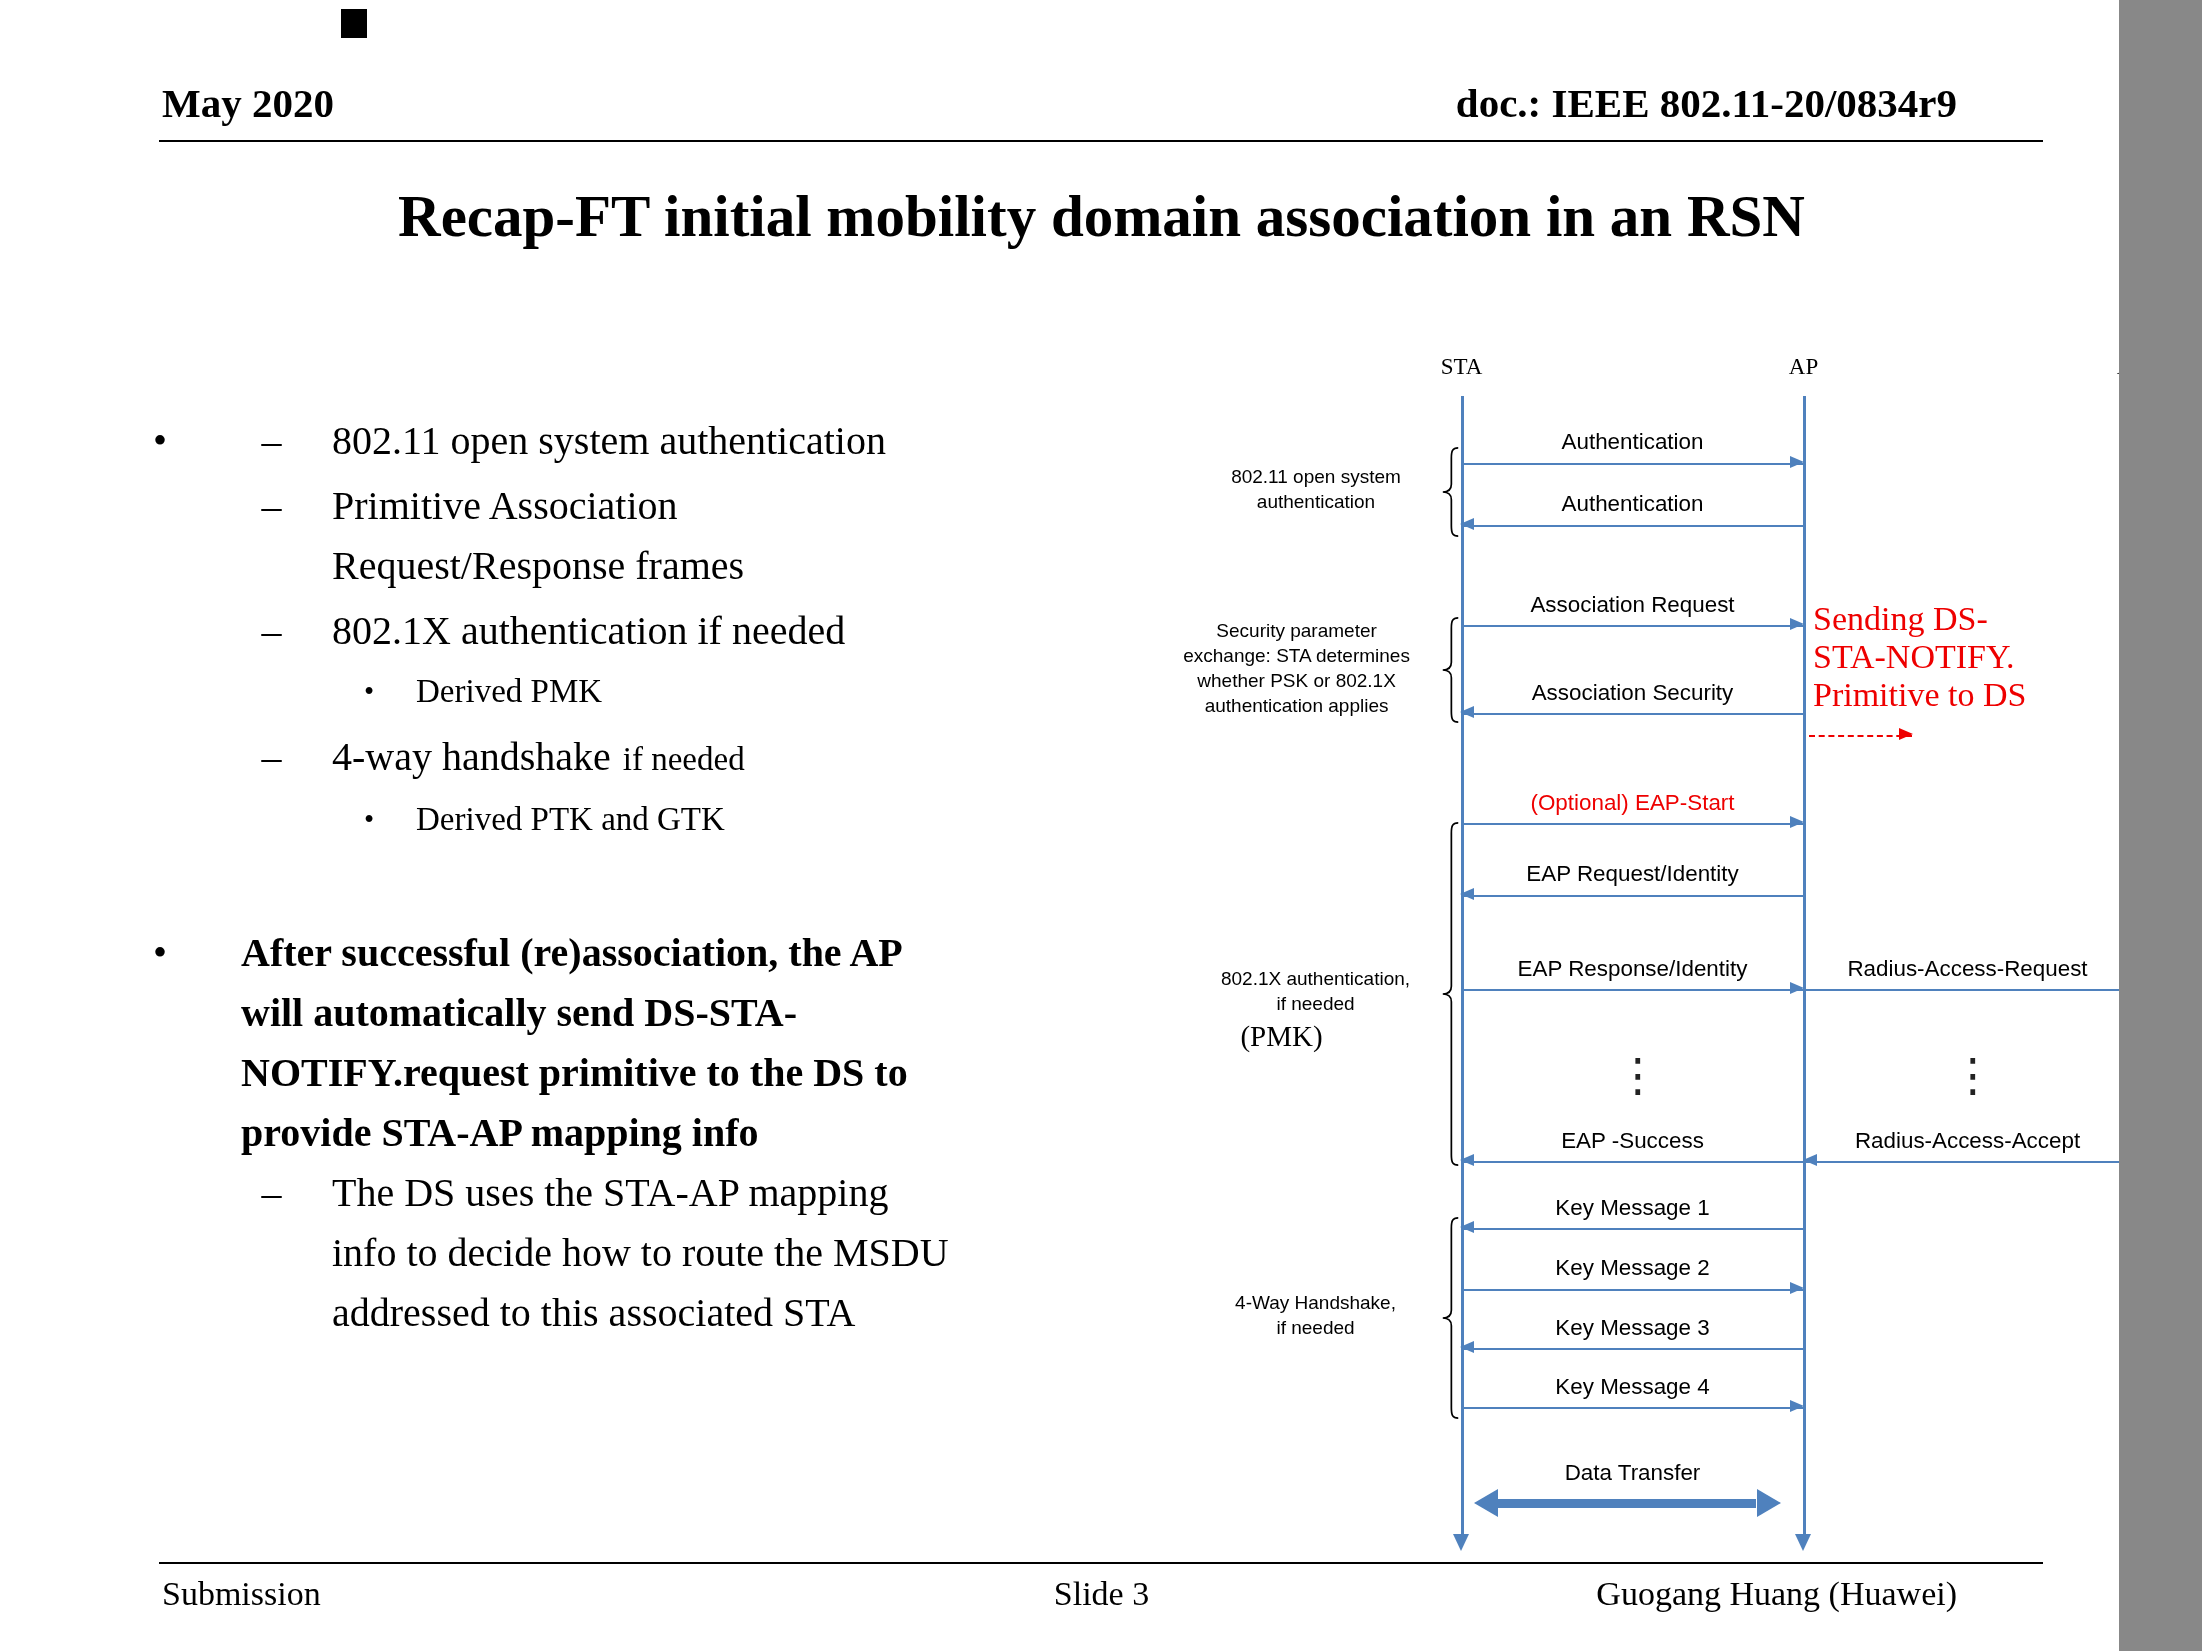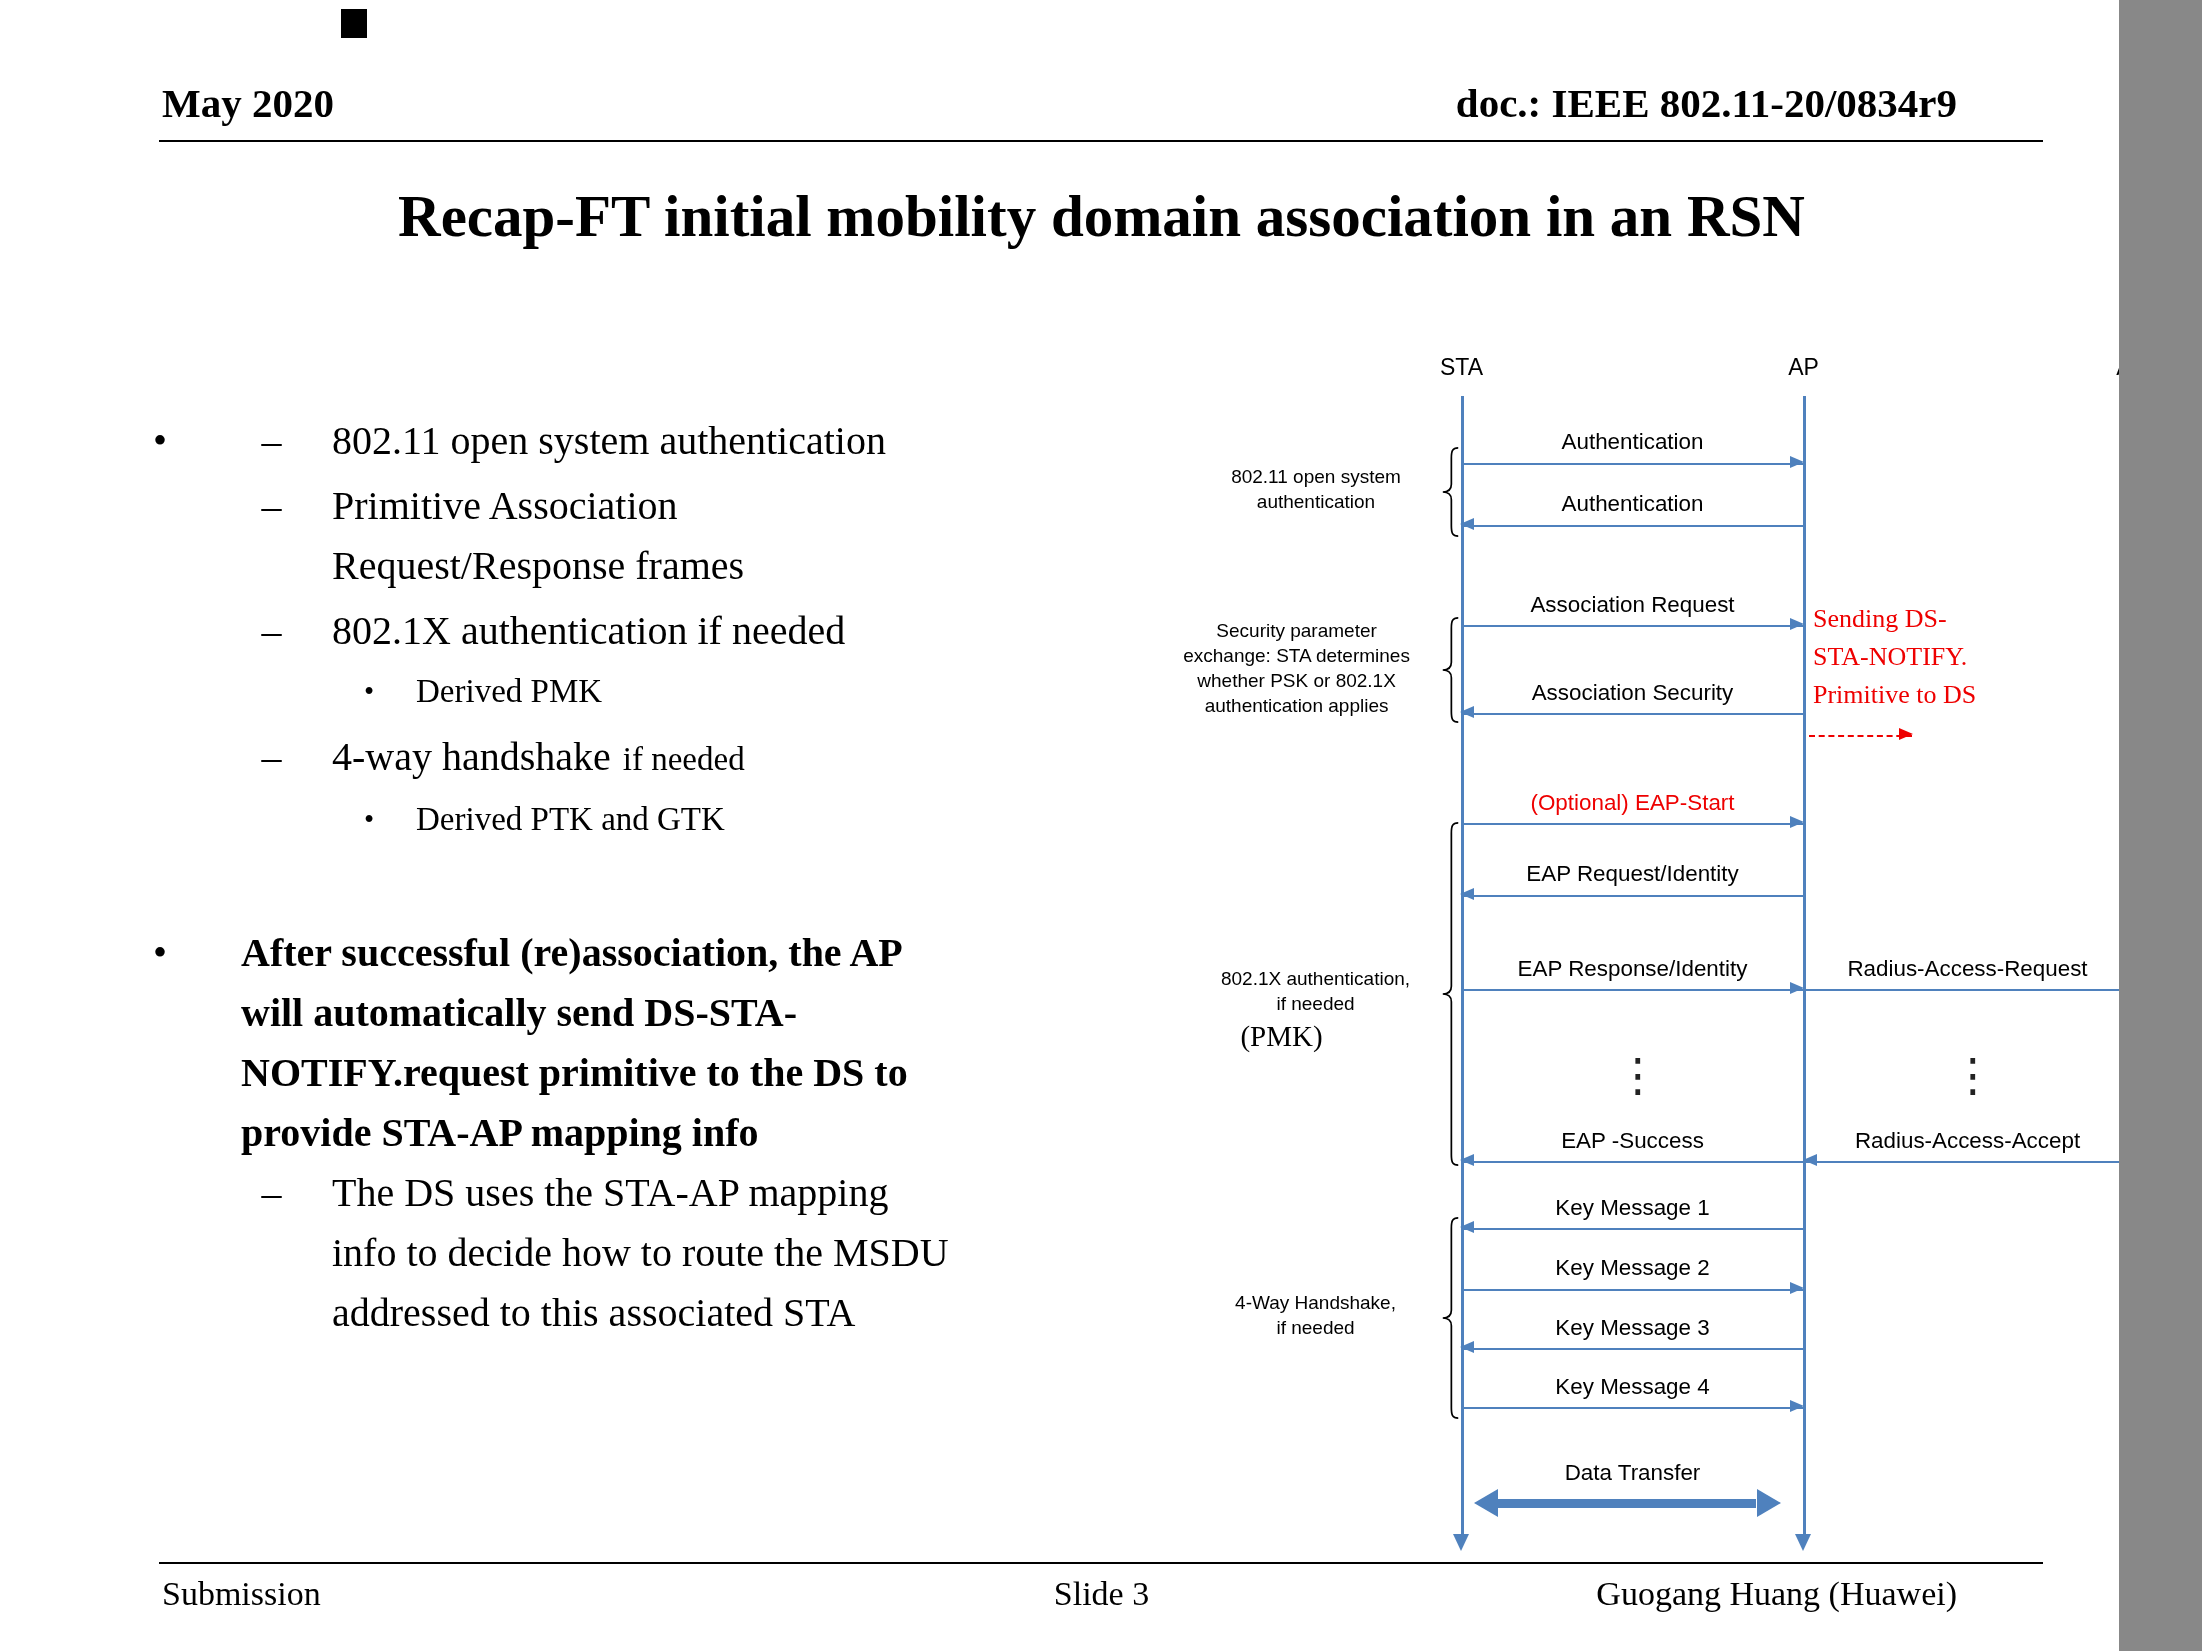--- a/index.html
+++ b/index.html
@@ -30,21 +30,21 @@
   .l2>li>.marker{position:absolute;left:20.6px;top:0;}
   .l3>li>.marker{position:absolute;left:32px;top:0;font-size:29px;}
   .bold{font-weight:bold;}
   .small{font-size:33px;margin-left:12px;}
   .prewrap{white-space:pre-line;}
   .sec2{margin-top:74px;}
 
   
   .diagram{position:absolute;left:1144px;top:344px;width:1058px;height:1256px;}
   .ll-label{position:absolute;top:10.3px;width:103px;text-align:center;
-            font-family:Liberation Sans, sans-serif;font-size:23px;}
+            font-family:Liberation Serif, serif;font-size:23px;}
   .lifeline{position:absolute;top:52px;height:1138px;width:2.6px;background:var(--blue);}
   .ll-end{position:absolute;top:1190px;width:0;height:0;
           border-left:8.6px solid transparent;border-right:8.6px solid transparent;
           border-top:17px solid var(--blue);}
   .arrow{position:absolute;height:0;border-top:2.6px solid var(--blue);}
   .arrow.dashed{border-top:2.6px dashed var(--red);}
   .ah-r{position:absolute;right:-0.9px;top:-8.6px;width:0;height:0;
         border-top:6.9px solid transparent;border-bottom:6.9px solid transparent;
         border-left:14.6px solid var(--blue);}
   .ah-l{position:absolute;left:-0.9px;top:-8.6px;width:0;height:0;
@@ -52,21 +52,21 @@
         border-right:14.6px solid var(--blue);}
   .dashed .ah-r{border-left-color:var(--red);}
   .mlabel{position:absolute;width:327px;text-align:center;
           font-family:"Liberation Sans",sans-serif;font-size:22.4px;line-height:27.5px;}
   .red{color:var(--red);}
   .anno{position:absolute;font-family:"Liberation Sans",sans-serif;font-size:19px;
         line-height:25px;text-align:center;white-space:pre-line;}
   .pmk{position:absolute;left:73px;top:676px;width:129px;text-align:center;
        font-family:"Liberation Serif",serif;font-size:29px;}
   .ds-note{position:absolute;left:669px;top:256px;width:232px;color:var(--red);
-           font-family:"Liberation Serif",serif;font-size:26px;line-height:38px;
+           font-family:"Liberation Serif",serif;font-size:34px;line-height:38px;
            white-space:pre-line;text-align:left;}
   .brace{position:absolute;}
   .dots{position:absolute;width:34px;text-align:center;font-size:46px;color:#222;
         font-family:"DejaVu Sans",sans-serif;}
   .dt-bar{position:absolute;left:354px;top:1155px;width:258px;height:8.6px;background:var(--blue);}
   .dt-left{position:absolute;left:330px;top:1145px;width:0;height:0;
            border-top:14.6px solid transparent;border-bottom:14.6px solid transparent;
            border-right:24px solid var(--blue);}
   .dt-right{position:absolute;left:613px;top:1145px;width:0;height:0;
             border-top:14.6px solid transparent;border-bottom:14.6px solid transparent;

